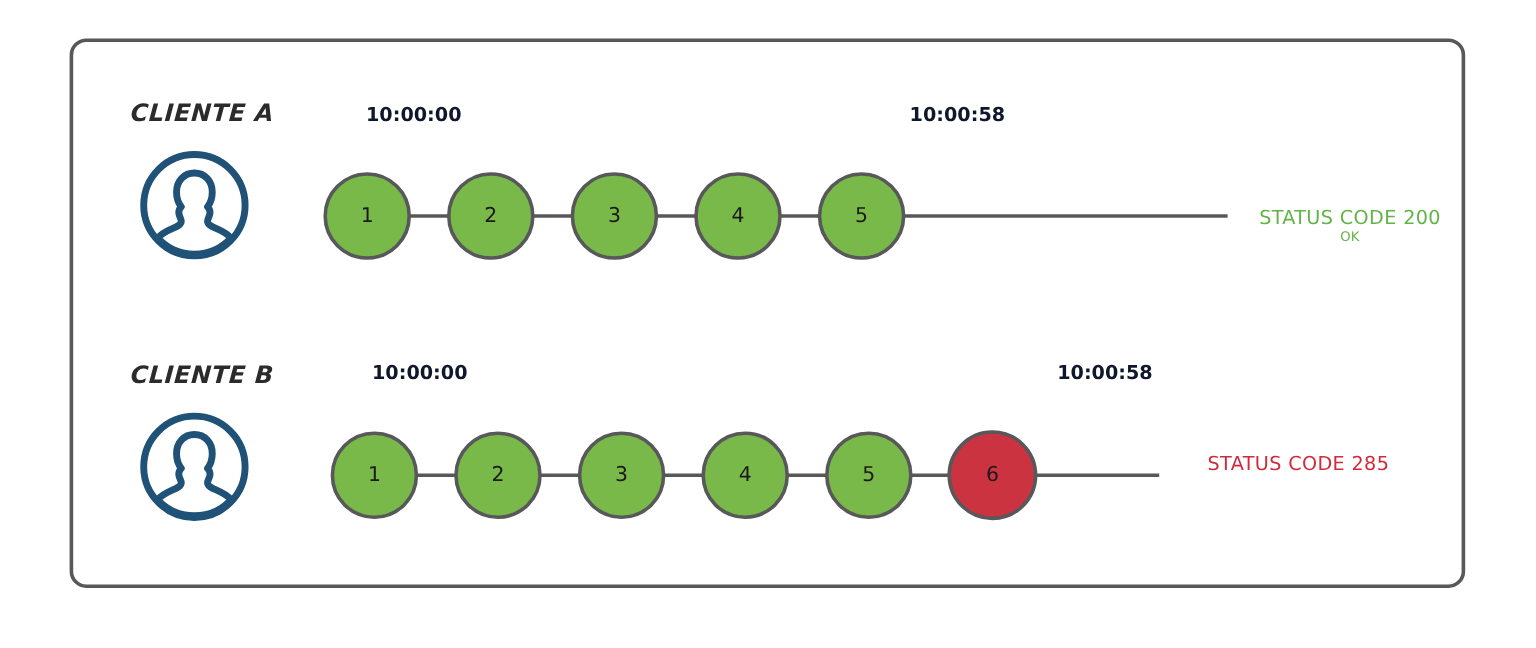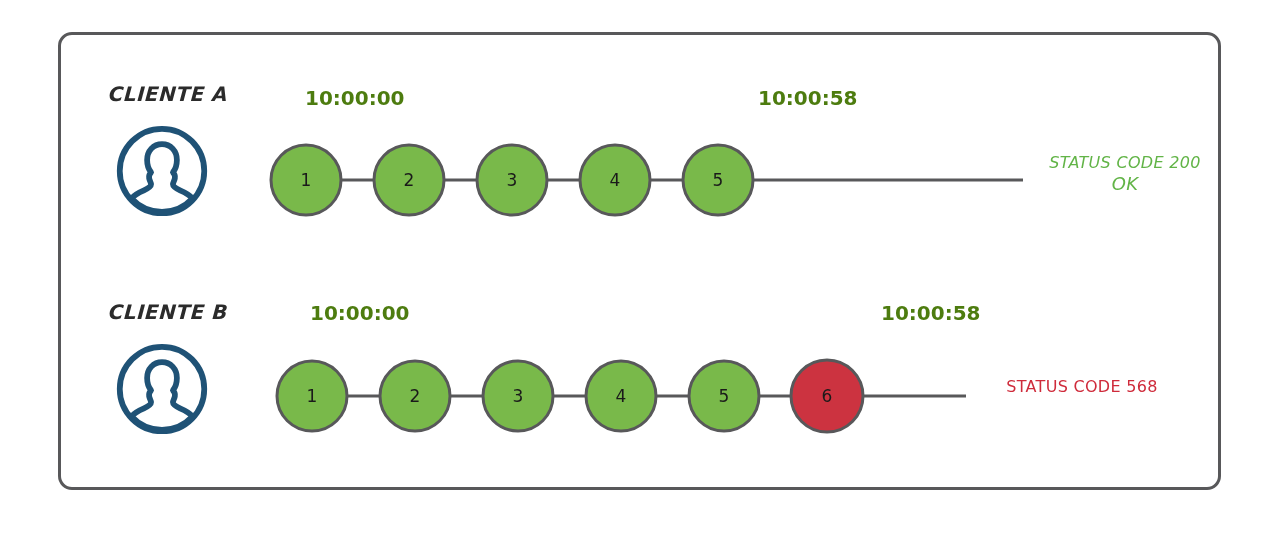--- a/index.html
+++ b/index.html
@@ -58,35 +58,35 @@
 
   .timeline {
     position: absolute;
     left: 0;
     top: 0;
   }
 
   .time-label {
     position: absolute;
     font-family: "DejaVu Sans", sans-serif;
-    font-size: 20px;
+    font-size: 16px;
     font-weight: 700;
-    color: #4d7c0f;
+    color: #0f172a;
     white-space: nowrap;
   }
 
   .status-text {
     position: absolute;
     text-align: center;
     font-family: "DejaVu Sans", sans-serif;
     line-height: 1.18;
     white-space: nowrap;
   }
   .status-line1 { font-size: 16px; letter-spacing: 0.3px; }
-  .status-line2 { font-size: 18px; letter-spacing: 0.2px; }
+  .status-line2 { font-size: 11px; letter-spacing: 0.2px; }
   .status-ok { color: #62b447; }
   .status-err { color: #cf2b3b; }
   .status-err .status-line2 { font-style: italic; }
 
   .node-num {
     font-family: "DejaVu Sans", sans-serif;
     font-size: 17px;
     fill: #1a1a1a;
   }
 </style>
@@ -148,21 +148,21 @@
       <g>
         <circle cx="554" cy="145" r="35" fill="#79b94a" stroke="#58585a" stroke-width="3"></circle>
         <text class="node-num" x="554" y="145" text-anchor="middle" dominant-baseline="central">4</text>
       </g>
       <g>
         <circle cx="657" cy="145" r="35" fill="#79b94a" stroke="#58585a" stroke-width="3"></circle>
         <text class="node-num" x="657" y="145" text-anchor="middle" dominant-baseline="central">5</text>
       </g>
     </svg>
 
-    <div class="status-text status-ok" style="left:966px; top:119px; width:196px;font-style:italic;">
+    <div class="status-text status-ok" style="left:966px; top:138px; width:196px;">
       <div class="status-line1">STATUS CODE 200</div>
       <div class="status-line2">OK</div>
     </div>
   </div>
 
   <div class="client-row" id="client-row-b">
 
     <div class="client-label">CLIENTE B</div>
 
     <div class="avatar">
@@ -218,17 +218,17 @@
         <circle cx="663" cy="143" r="35" fill="#79b94a" stroke="#58585a" stroke-width="3"></circle>
         <text class="node-num" x="663" y="143" text-anchor="middle" dominant-baseline="central">5</text>
       </g>
       <g>
         <circle cx="766" cy="143" r="36" fill="#cc3340" stroke="#58585a" stroke-width="3"></circle>
         <text class="node-num" x="766" y="143" text-anchor="middle" dominant-baseline="central">6</text>
       </g>
     </svg>
 
     <div class="status-text status-err" style="left:910px; top:125px; width:222px;">
-      <div class="status-line1">STATUS CODE 568</div>
+      <div class="status-line1">STATUS CODE 285</div>
     </div>
   </div>
 
 </div>
 
 </body></html>

